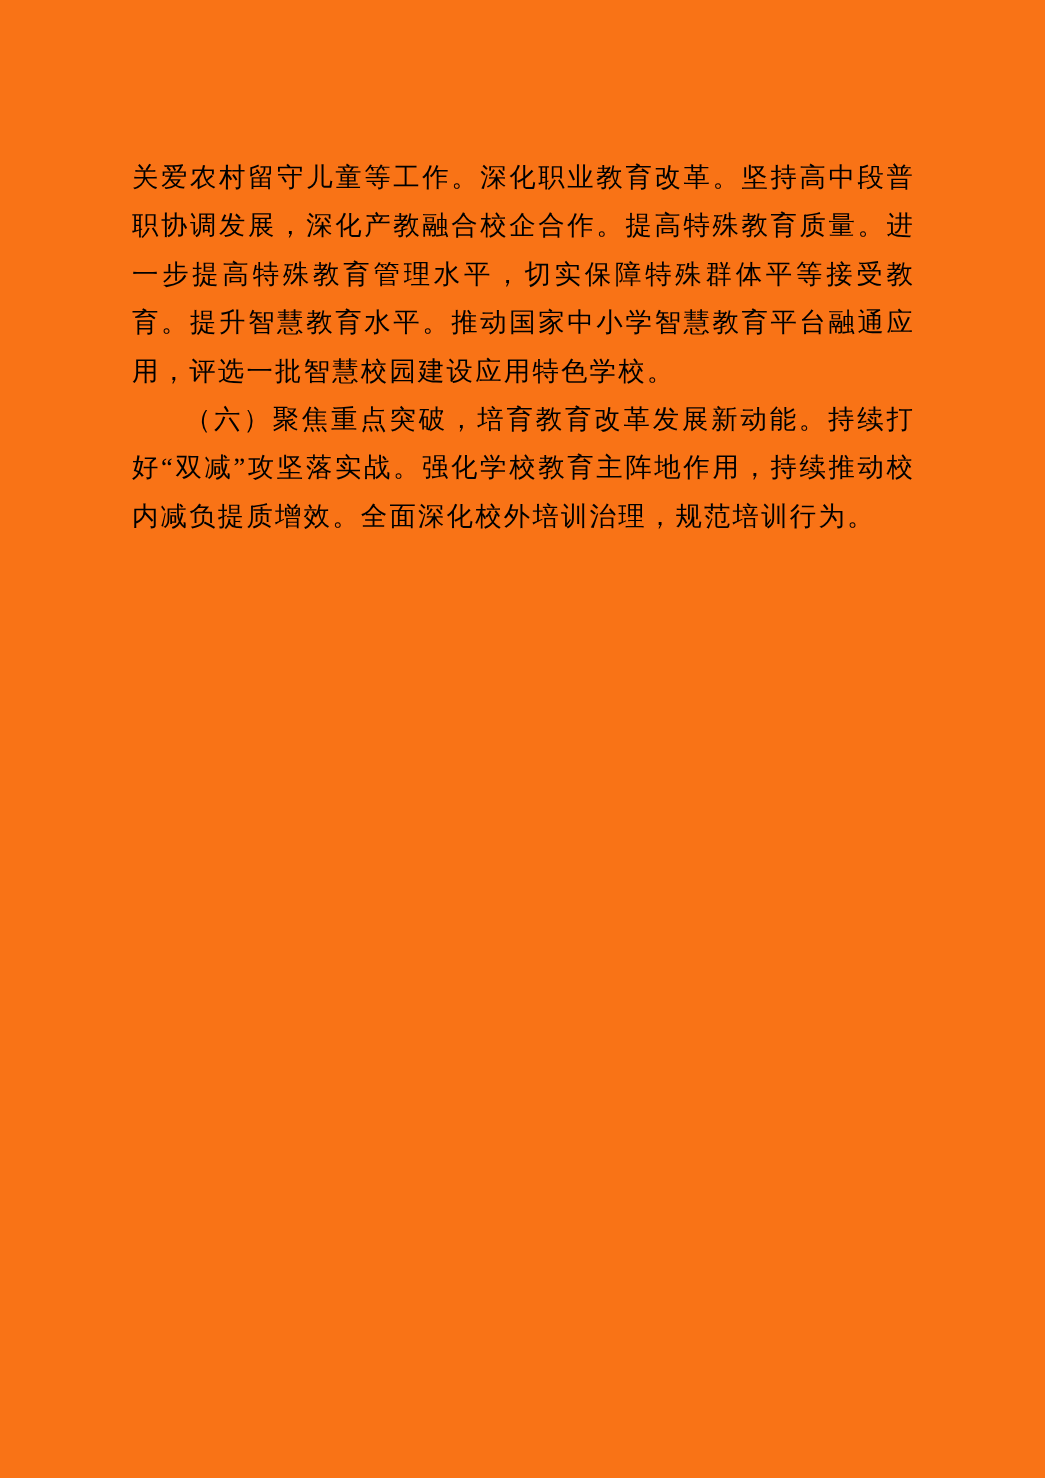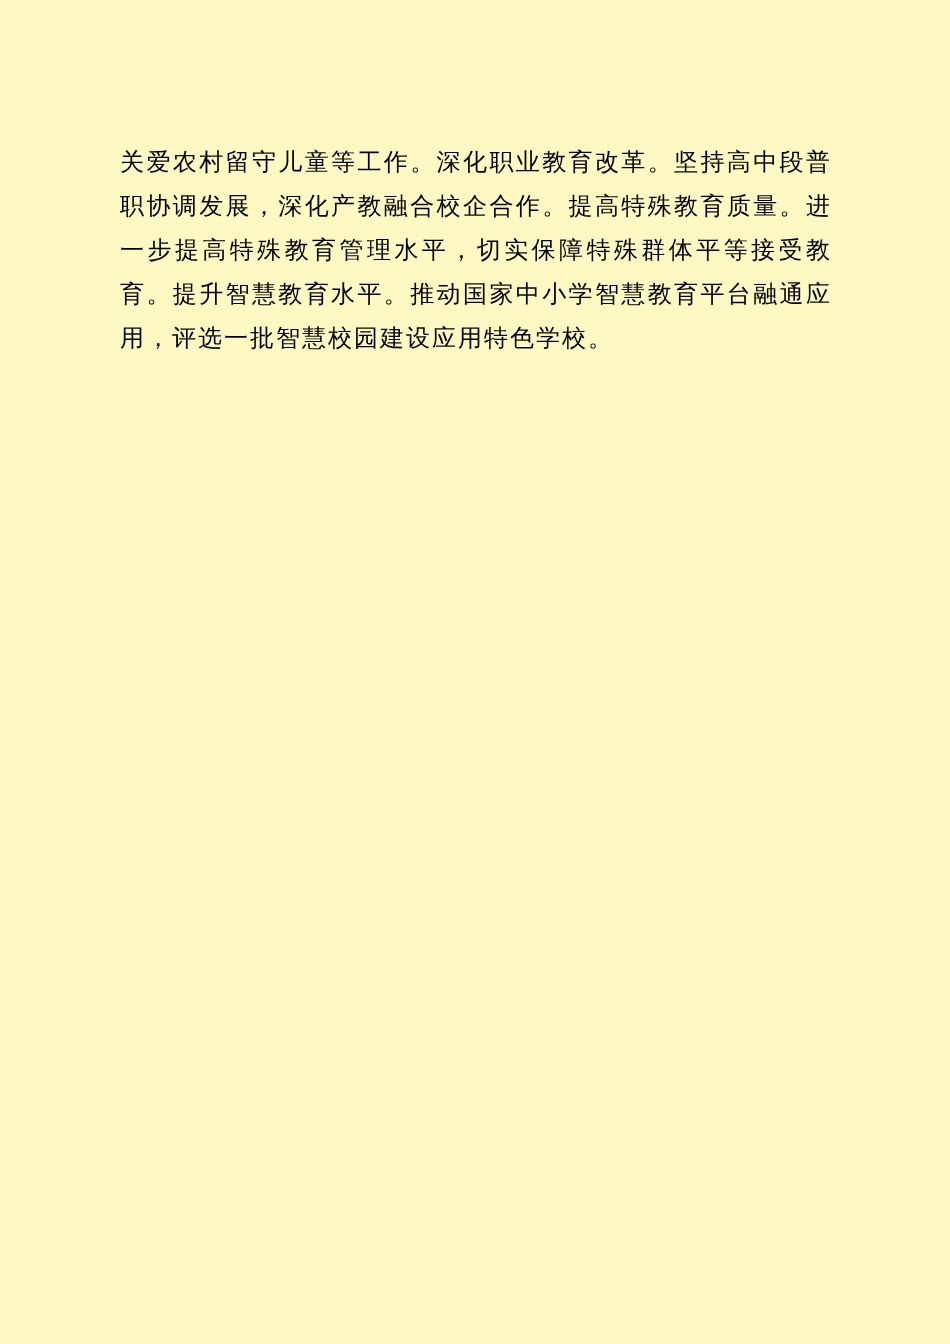--- a/index.html
+++ b/index.html
@@ -4,21 +4,21 @@
 <style>
   html, body {
     margin: 0;
     padding: 0;
     background: #ffffff;
   }
   .page {
     position: relative;
     width: 950px;
     height: 1344px;
-    background: #fef9c3;
+    background: #f97316;
     box-sizing: border-box;
     padding: 140px 118px 0 120px;
     overflow: hidden;
   }
   .doc {
     width: 712px;
   }
   .doc p {
     margin: 0;
     padding: 0;
@@ -33,14 +33,15 @@
   .doc p.indent {
     text-indent: 2em;
   }
 </style>
 </head>
 <body>
 
 <div class="page">
   <div class="doc">
       <p>关爱农村留守儿童等工作。深化职业教育改革。坚持高中段普职协调发展，深化产教融合校企合作。提高特殊教育质量。进一步提高特殊教育管理水平，切实保障特殊群体平等接受教育。提升智慧教育水平。推动国家中小学智慧教育平台融通应用，评选一批智慧校园建设应用特色学校。</p>
+      <p class="indent">（六）聚焦重点突破，培育教育改革发展新动能。持续打好“双减”攻坚落实战。强化学校教育主阵地作用，持续推动校内减负提质增效。全面深化校外培训治理，规范培训行为。</p>
     </div>
 </div>
 
 </body></html>

